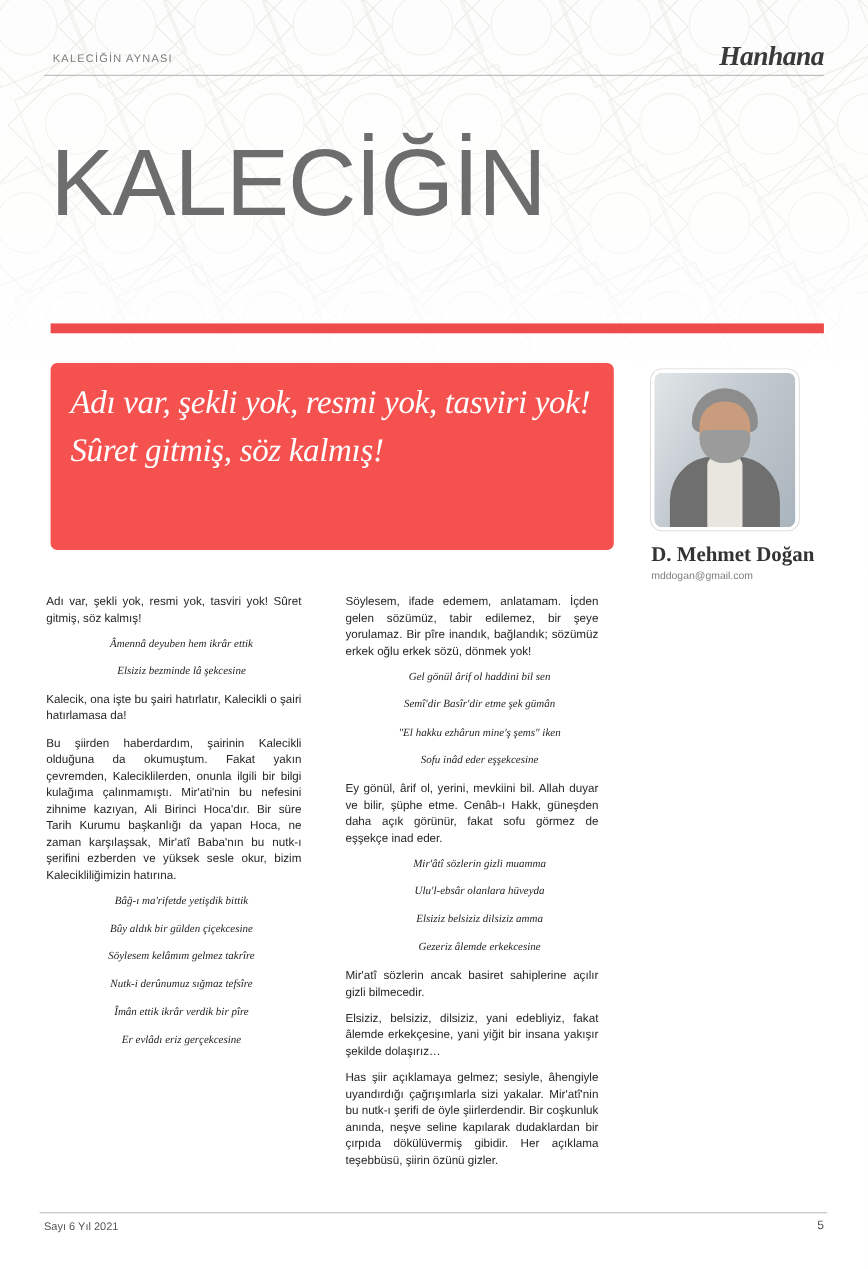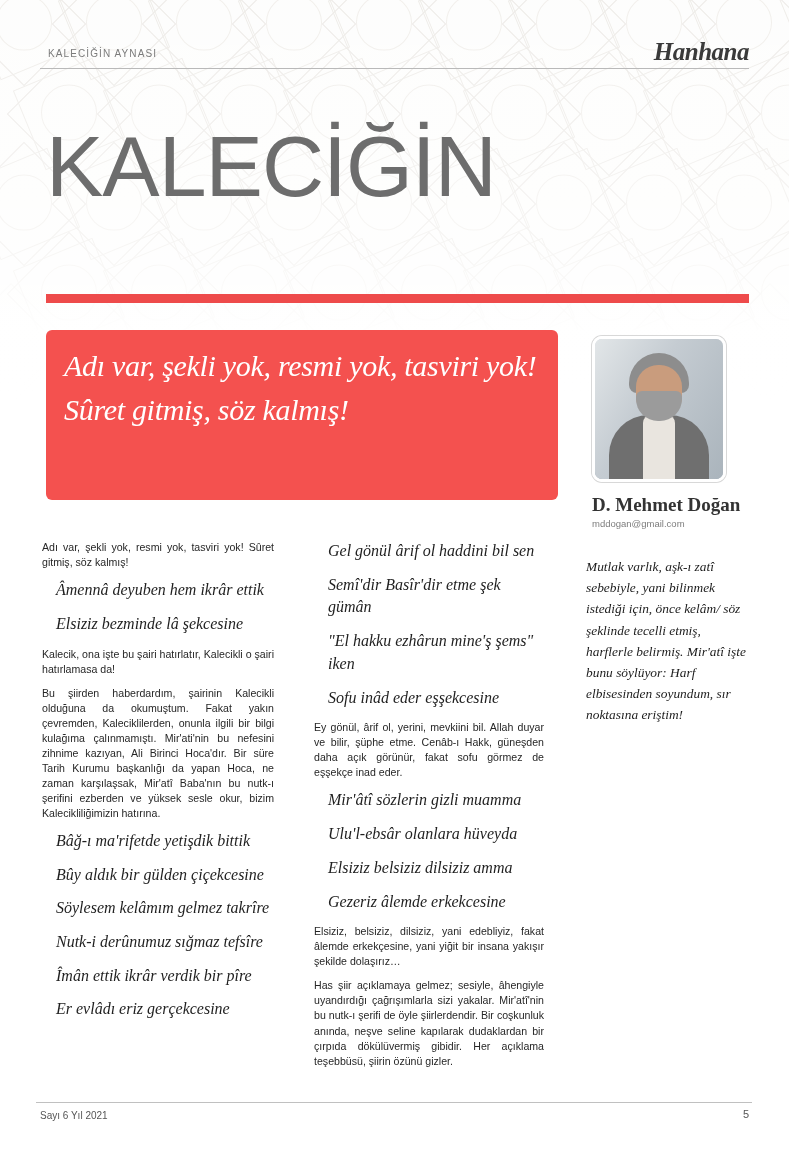--- a/index.html
+++ b/index.html
@@ -261,23 +261,23 @@
     font-family: "Liberation Sans", sans-serif;
     font-size: 10.6px;
     line-height: 1.42;
     color: #262626;
     text-align: justify;
   }
   .col p { margin: 0 0 9px 0; }
   .col p.verse {
     font-family: "Liberation Serif", serif;
     font-style: italic;
-    font-size: 16px;
+    font-size: 10px;
     margin: 0 0 11px 14px;
-    text-align: left;
+    text-align: center;
     color: #1f1f1f;
   }
   .col-1 { left: 42px; width: 232px; }
   .col-2 { left: 314px; width: 230px; }
 
   .col-3 {
     position: absolute;
     left: 586px;
     top: 556px;
     width: 160px;
@@ -404,30 +404,31 @@
       <p>Kalecik, ona işte bu şairi hatırlatır, Kalecikli o şairi hatırlamasa da!</p>
       <p>Bu şiirden haberdardım, şairinin Kalecikli olduğuna da okumuştum. Fakat yakın çevremden, Kaleciklilerden, onunla ilgili bir bilgi kulağıma çalınmamıştı. Mir'ati'nin bu nefesini zihnime kazıyan, Ali Birinci Hoca'dır. Bir süre Tarih Kurumu başkanlığı da yapan Hoca, ne zaman karşılaşsak, Mir'atî Baba'nın bu nutk-ı şerifini ezberden ve yüksek sesle okur, bizim Kalecikliliğimizin hatırına.</p>
       <p class="verse">Bâğ-ı ma'rifetde yetişdik bittik</p>
       <p class="verse">Bûy aldık bir gülden çiçekcesine</p>
       <p class="verse">Söylesem kelâmım gelmez takrîre</p>
       <p class="verse">Nutk-i derûnumuz sığmaz tefsîre</p>
       <p class="verse">Îmân ettik ikrâr verdik bir pîre</p>
       <p class="verse">Er evlâdı eriz gerçekcesine</p>
     </div>
   <div class="col col-2">
+      <p>Söylesem, ifade edemem, anlatamam. İçden gelen sözümüz, tabir edilemez, bir şeye yorulamaz. Bir pîre inandık, bağlandık; sözümüz erkek oğlu erkek sözü, dönmek yok!</p>
       <p class="verse">Gel gönül ârif ol haddini bil sen</p>
       <p class="verse">Semî'dir Basîr'dir etme şek gümân</p>
       <p class="verse">"El hakku ezhârun mine'ş şems" iken</p>
       <p class="verse">Sofu inâd eder eşşekcesine</p>
       <p>Ey gönül, ârif ol, yerini, mevkiini bil. Allah duyar ve bilir, şüphe etme. Cenâb-ı Hakk, güneşden daha açık görünür, fakat sofu görmez de eşşekçe inad eder.</p>
       <p class="verse">Mir'âtî sözlerin gizli muamma</p>
       <p class="verse">Ulu'l-ebsâr olanlara hüveyda</p>
       <p class="verse">Elsiziz belsiziz dilsiziz amma</p>
       <p class="verse">Gezeriz âlemde erkekcesine</p>
+      <p>Mir'atî sözlerin ancak basiret sahiplerine açılır gizli bilmecedir.</p>
       <p>Elsiziz, belsiziz, dilsiziz, yani edebliyiz, fakat âlemde erkekçesine, yani yiğit bir insana yakışır şekilde dolaşırız…</p>
       <p>Has şiir açıklamaya gelmez; sesiyle, âhengiyle uyandırdığı çağrışımlarla sizi yakalar. Mir'atî'nin bu nutk-ı şerifi de öyle şiirlerdendir. Bir coşkunluk anında, neşve seline kapılarak dudaklardan bir çırpıda dökülüvermiş gibidir. Her açıklama teşebbüsü, şiirin özünü gizler.</p>
     </div>
-  <div class="col-3">Mutlak varlık, aşk-ı zatî sebebiyle, yani bilinmek istediği için, önce kelâm/ söz şeklinde tecelli etmiş, harflerle belirmiş. Mir'atî işte bunu söylüyor: Harf elbisesinden soyundum, sır noktasına eriştim!</div>
 
   <div class="foot-rule"></div>
   <div class="foot-left">Sayı 6 Yıl 2021</div>
   <div class="foot-right">5</div>
 </div>
 
 </body></html>

